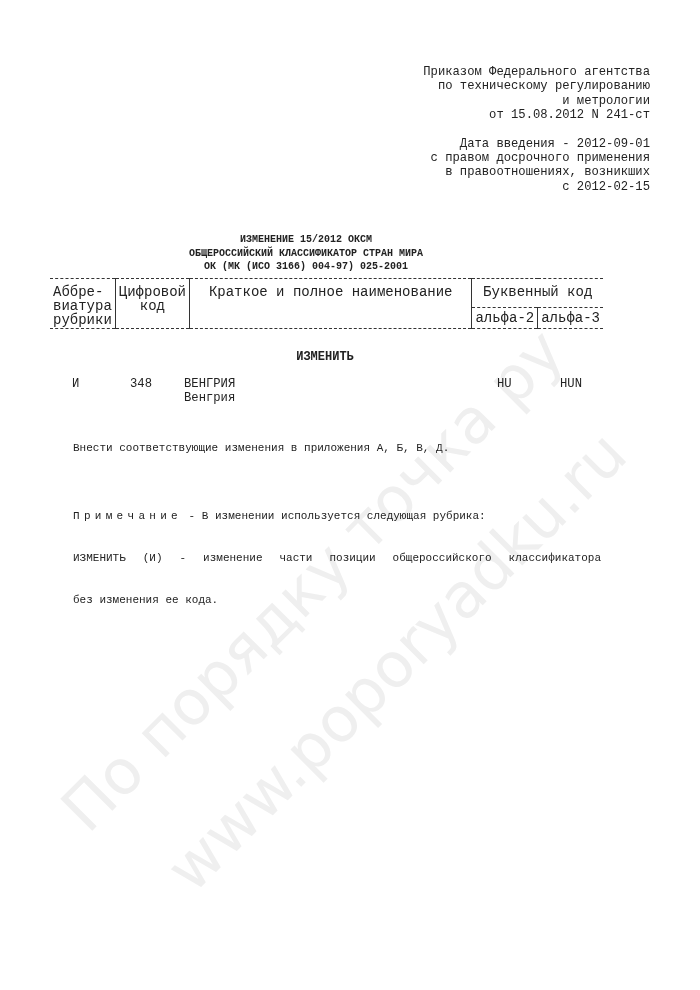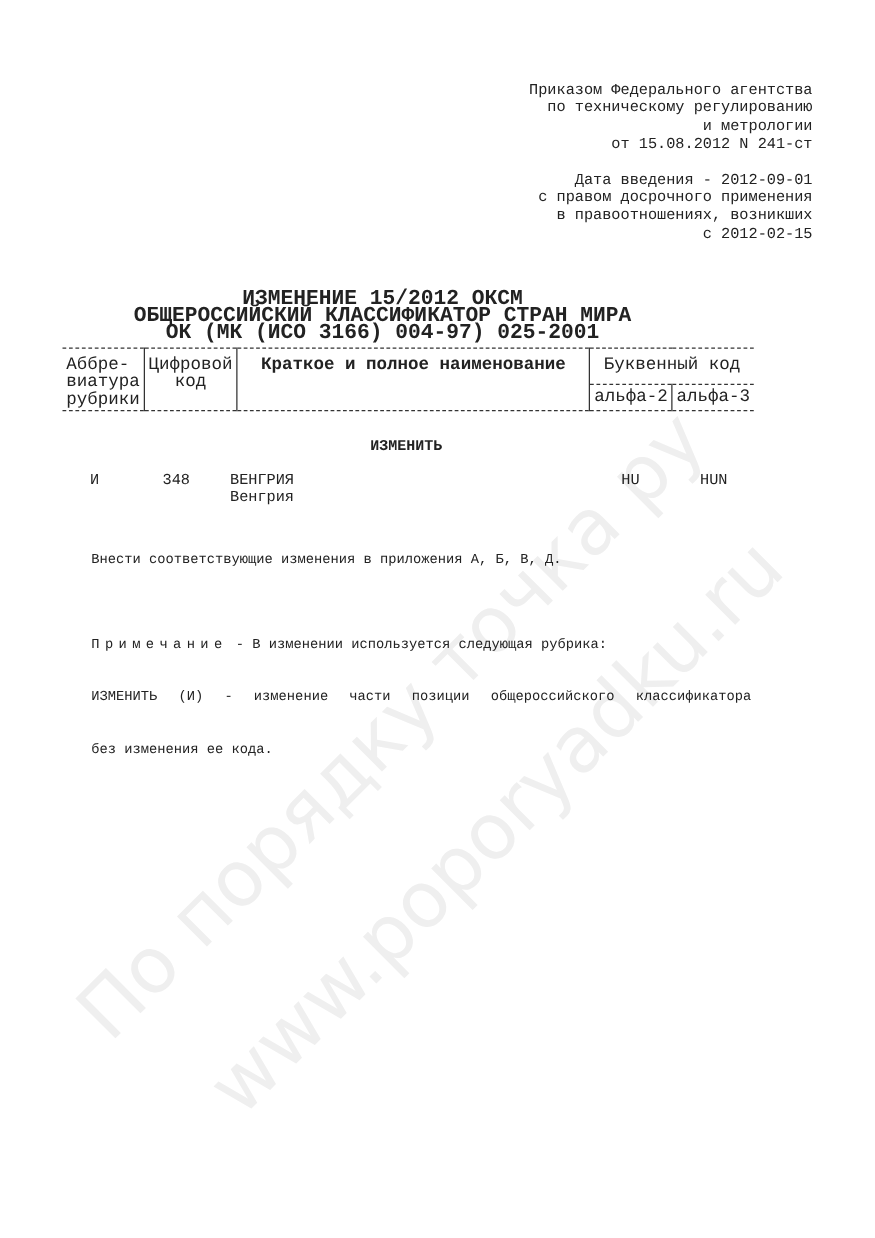--- a/index.html
+++ b/index.html
@@ -14,33 +14,33 @@
     }
     .wm1 { left: 95px; top: 780px; font-size: 62px; }
     .wm2 { left: 200px; top: 840px; font-size: 62px; }
     .content { position: absolute; left: 0; top: 0; width: 700px; height: 990px; z-index: 1; }
     .approval {
       position: absolute; right: 50px; top: 65px; text-align: right; line-height: 14.4px; font-size: 12.2px;
     }
     .approval .gap { height: 14px; }
     .title {
       position: absolute; left: 0; width: 612px; top: 233px; text-align: center;
-      font-weight: bold; font-size: 17px; line-height: 13.6px;
+      font-weight: bold; font-size: 10px; line-height: 13.6px;
     }
     table.hdr {
       position: absolute; left: 50px; top: 278px; width: 553px; border-collapse: collapse; font-size: 14px;
     }
     table.hdr td { padding: 0 3px; vertical-align: top; line-height: 14.2px; }
     table.hdr tr.top td { border-top: 1.5px dashed #333; }
     table.hdr tr.bottom td { border-bottom: 1.5px dashed #333; }
     .bl { border-left: 1px solid #333; }
     .dash-b { border-bottom: 1px dashed #333; }
     .c1 { width: 57px; padding-top: 6px !important; }
     .c2 { width: 66px; text-align: center; padding-top: 6px !important; }
-    .c3 { text-align: center; padding-top: 6px !important; font-weight: bold; }
+    .c3 { text-align: center; padding-top: 6px !important; }
     .c45 { text-align: center; height: 22px; padding-top: 6px !important; }
     .c4, .c5 { text-align: center; height: 20px; line-height: 20px !important; }
     .c4 { width: 55px; }
     .c5 { width: 56px; }
     .section-head {
       position: absolute; left: 0; width: 650px; top: 350px; text-align: center; font-weight: bold; font-size: 12px;
     }
     .entry { position: absolute; top: 377px; font-size: 12.2px; line-height: 14px; }
     .e-abbr { left: 72px; }
     .e-code { left: 130px; }

